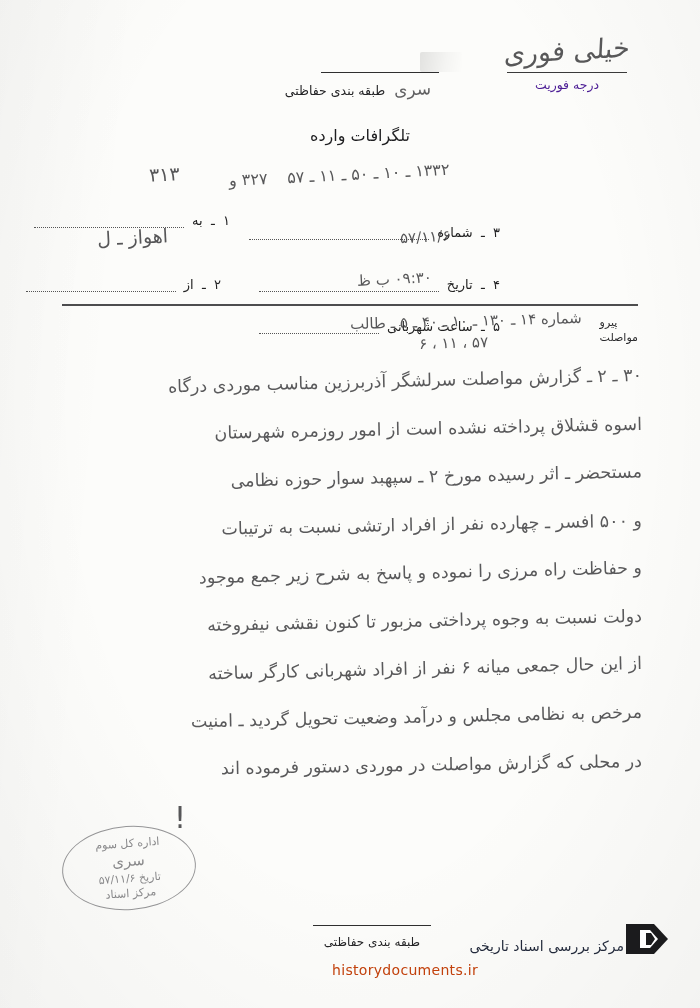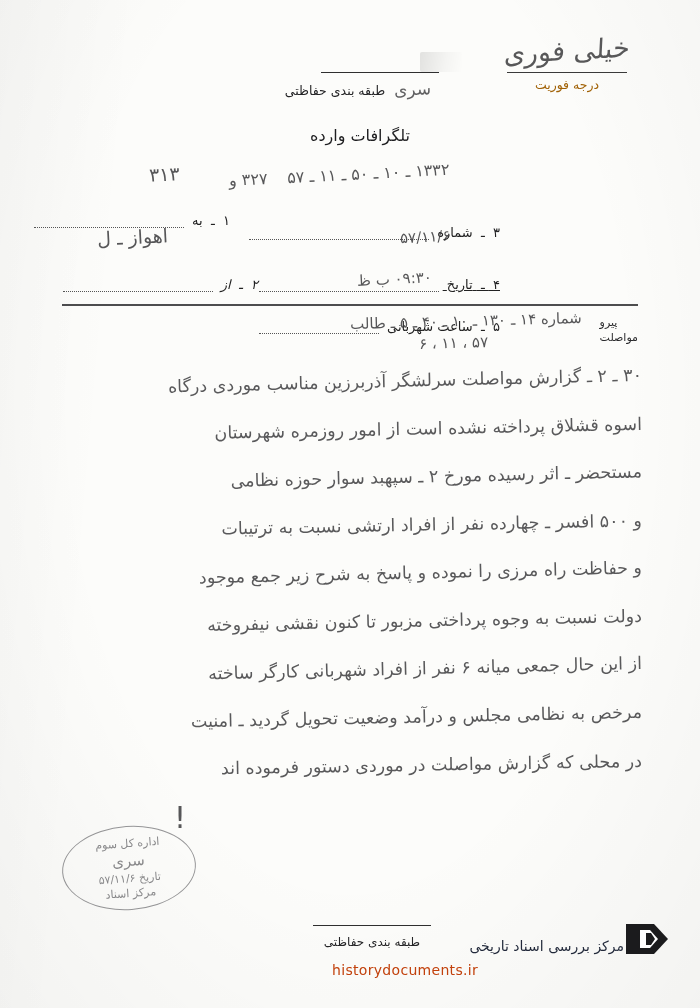--- a/index.html
+++ b/index.html
@@ -63,21 +63,21 @@
     opacity: 0.85;
     height: 34px;
     line-height: 34px;
   }
   #urgency-rule {
     width: 120px;
     height: 1px;
     background: #3a3a3a;
     margin: 4px auto 4px auto;
   }
-  #urgency-label { font-size: 12.5px; color: #a16207; }
+  #urgency-label { font-size: 12.5px; color: #4c1d95; }
 
   #smudge-box {
     position: absolute;
     top: 52px;
     right: 238px;
     width: 42px;
     height: 20px;
     background: linear-gradient(100deg, rgba(0,0,0,0.10), rgba(0,0,0,0.03) 60%, rgba(0,0,0,0.0));
     border-radius: 2px;
     filter: blur(0.6px);
@@ -138,27 +138,27 @@
     color: #3a3a3c;
     transform: rotate(-3deg);
     opacity: 0.85;
     white-space: nowrap;
   }
 
   #field-to    { top: 172px; right: 470px; }
   #field-to-val{ top: 163px; right: 520px; font-size: 19px; }
   #field-to-extra { top: 170px; right: 432px; font-size: 16px; }
 
-  #field-from    { top: 236px; right: 442px; font-style: italic; }
+  #field-from    { top: 236px; right: 479px; }
   #field-from-val{ top: 226px; right: 532px; font-size: 19px; }
 
   #field-number   { top: 184px; right: 200px; }
   #field-number-val { top: 164px; right: 250px; font-size: 16px; }
 
-  #field-date     { top: 236px; right: 200px; text-decoration: underline; }
+  #field-date     { top: 236px; right: 200px; }
   #field-date-val { top: 228px; right: 250px; font-size: 15px; }
 
   #field-time     { top: 278px; right: 200px; }
   #field-time-val { top: 270px; right: 268px; font-size: 15px; }
 
   
   #head-divider {
     position: absolute;
     top: 304px;
     left: 62px;

